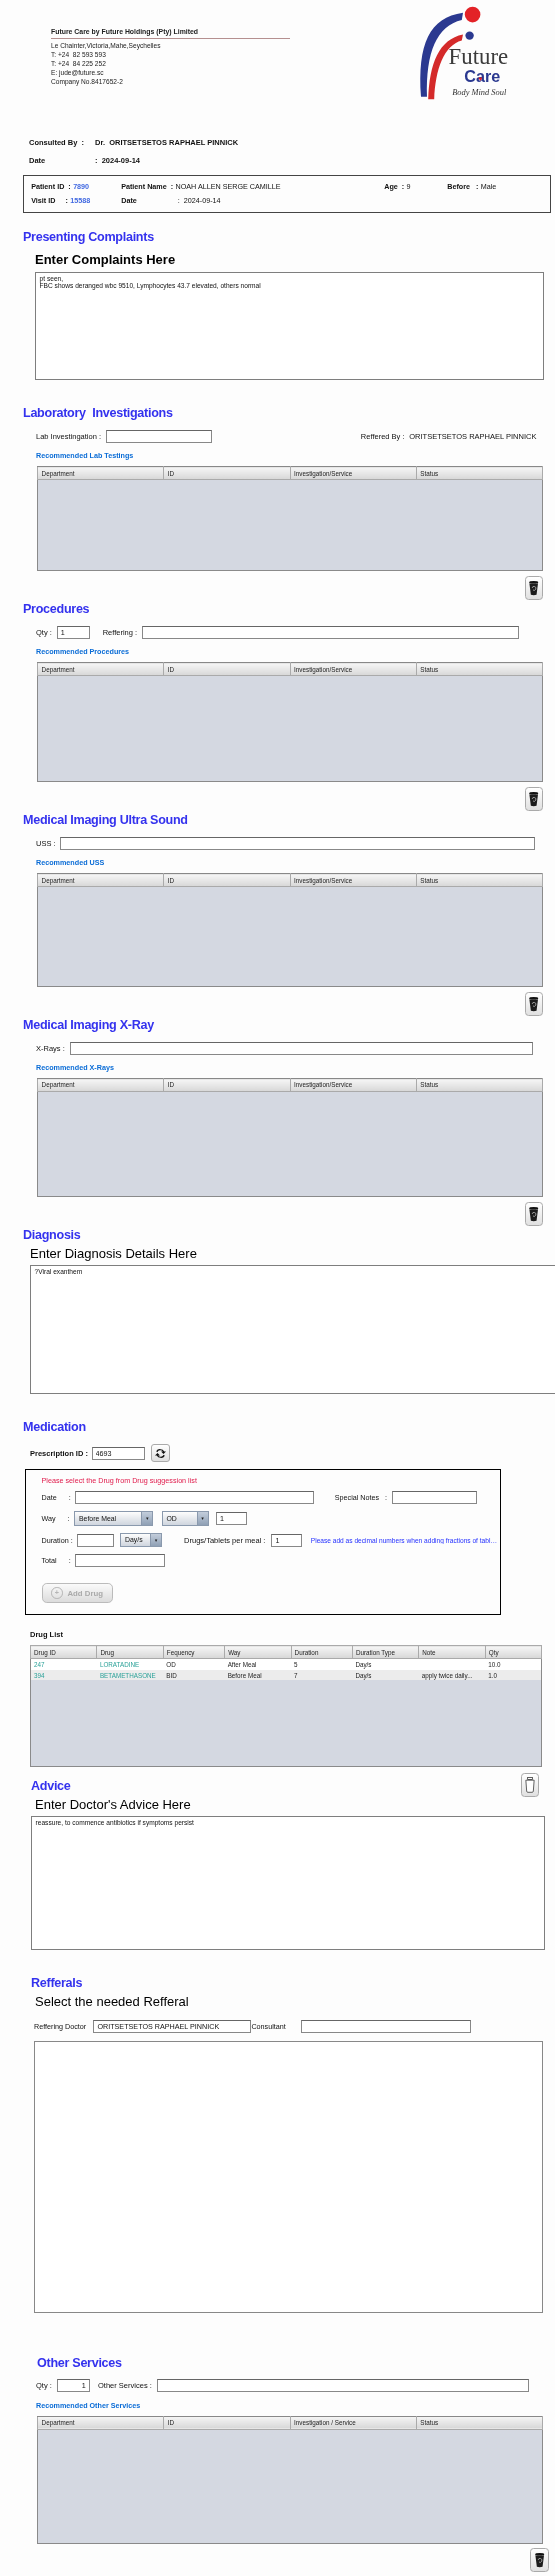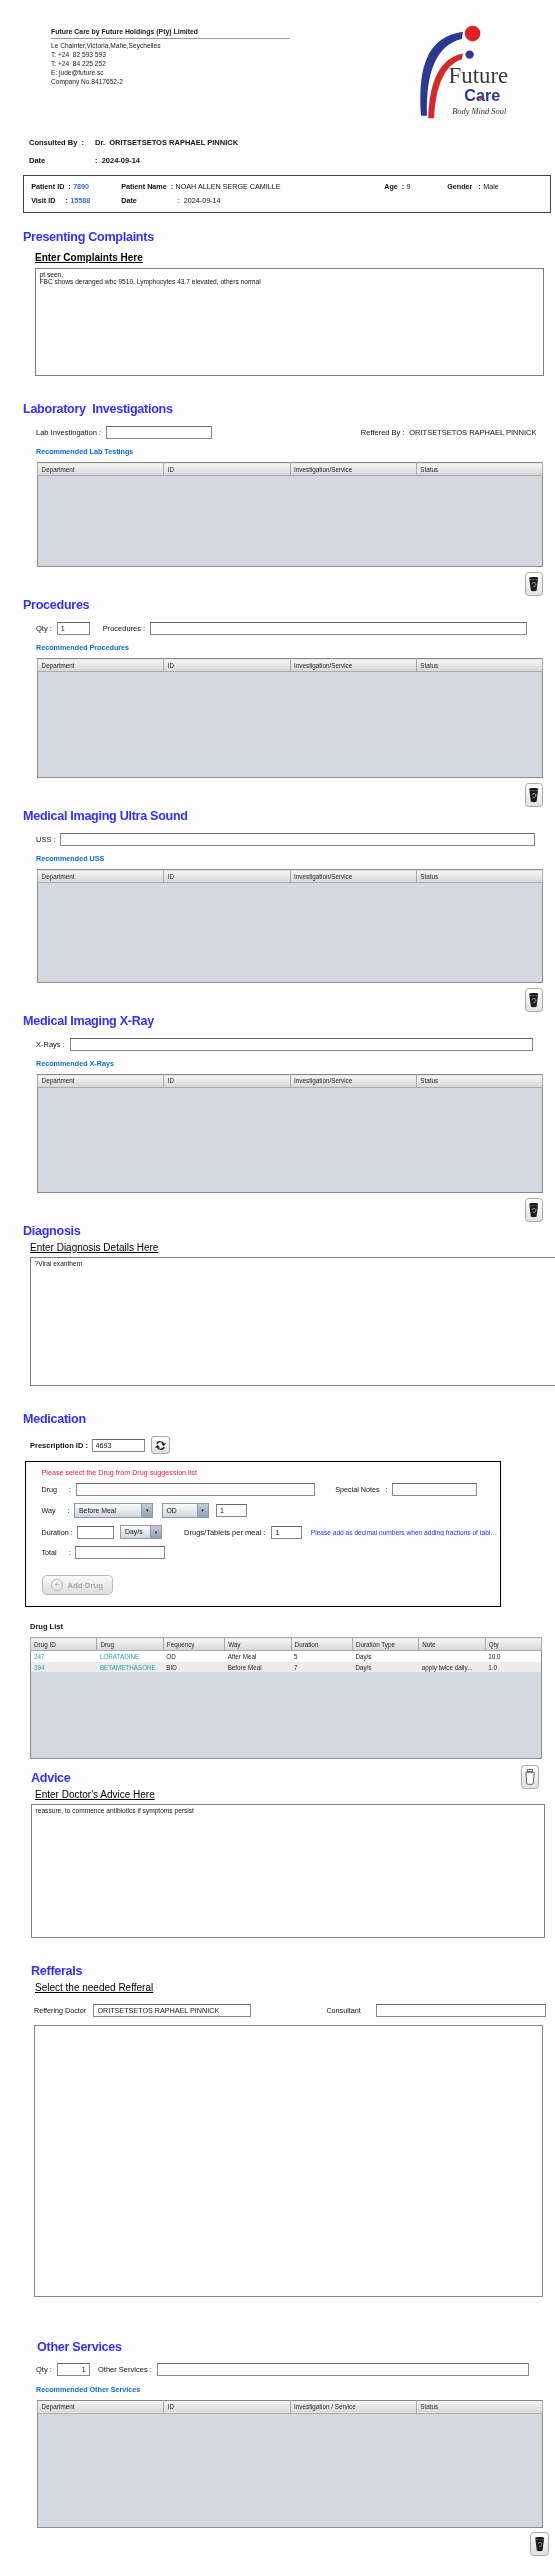--- a/index.html
+++ b/index.html
@@ -4,41 +4,41 @@
 <style>
   html,body{margin:0;padding:0;background:#fff;}
   body{font-family:"Liberation Sans","DejaVu Sans",sans-serif;color:#111;}
   .page{position:relative;width:556px;min-height:2576px;background:#fdfdfd;overflow:hidden;}
 
   
   .hdr{position:relative;height:134px;}
   .hdr-left{position:absolute;left:51px;top:27px;font-size:6.6px;line-height:9px;color:#222;}
   .company{font-weight:bold;font-size:6.9px;border-bottom:0.6px solid #b59090;padding-bottom:1.8px;margin-bottom:2.4px;width:239px;white-space:pre;}
   .hdr-line{white-space:pre;}
-  .logo{position:absolute;right:33px;top:21px;text-decoration:underline;}
+  .logo{position:absolute;right:33px;top:2px;text-decoration:underline;}
 
   
   .consult{margin:3.6px 0 0 29px;font-size:7.5px;font-weight:bold;}
   .consult .row{display:flex;margin-bottom:9.6px;white-space:pre;align-items:flex-end;}
   .consult .lbl{width:66px;}
 
   
   .pbox{margin:2.4px 0 0 23px;width:528px;border:1.2px solid #444;box-sizing:border-box;padding:4.8px 7.2px 6px;font-size:7.2px;}
   .pbox .prow{display:flex;margin:1.8px 0 4.8px;}
   .pbox .lbl{font-weight:bold;white-space:pre;}
   .pbox .val{white-space:pre;margin-left:2.4px;}
   .idval{color:#4169e1;font-weight:bold;}
   .g-pid{width:90px;display:flex;}
   .g-name{width:263px;display:flex;}
   .g-age{width:63px;display:flex;align-items:center;}
   .g-gender{display:flex;}
 
   
   .sec-title{color:#3432ee;font-weight:bold;font-size:12.6px;margin:0 0 0 23px;white-space:pre;letter-spacing:-0.3px;}
-  .sub-label{font-weight:bold;font-size:10px;margin:8.4px 0 4.8px 35px;color:#000;text-decoration:underline;}
+  .sub-label{font-weight:bold;font-size:13px;margin:8.4px 0 4.8px 35px;color:#000;}
   .sub-link{color:#0a6cd6;font-weight:bold;font-size:7.2px;margin:8.4px 0 6px 36px;}
   textarea.box{display:block;margin-left:35px;width:509px;box-sizing:border-box;border:0.6px solid #7e7e7e;background:#fff;font-family:inherit;font-size:6.6px;padding:1.8px 3.6px;resize:none;color:#111;}
   .field-row{display:flex;align-items:center;margin:9.6px 0 2.4px 36px;font-size:7.5px;}
   .field-row .flbl{white-space:pre;margin-right:4.8px;}
   input.tb{border:0.6px solid #888;border-top-color:#666;height:13px;box-sizing:border-box;font-family:inherit;font-size:7.2px;padding:0.6px 3px;background:#fff;color:#111;}
   .rec-table{border-collapse:collapse;margin-left:37px;width:506px;border:0.6px solid #8a8a8a;}
   .rec-table th{background:linear-gradient(#f6f6f6,#d7d7d7);border:0.6px solid #aaa;border-top:0.6px solid #888;font-size:6.3px;font-weight:normal;text-align:left;padding:2.4px 3.6px;color:#222;}
   .rec-table td.fill{background:#d4d8e1;border:none;}
   .icon-row{display:flex;justify-content:flex-end;margin:4.8px 13px 2.4px 0;}
   .icon-btn{width:18.5px;height:24px;border:0.6px solid #aaa;border-radius:3.6px;background:linear-gradient(#ffffff,#e0e0e0);display:flex;align-items:center;justify-content:center;padding:0;cursor:pointer;}
@@ -117,21 +117,21 @@
       </span>
       <span class="g-name">
         <span class="lbl">Patient Name  :</span>
         <span class="val">NOAH ALLEN SERGE CAMILLE</span>
       </span>
       <span class="g-age">
         <span class="lbl">Age  :</span>
         <span class="val">9</span>
       </span>
       <span class="g-gender">
-        <span class="lbl">Gender   :</span>
+        <span class="lbl">Before   :</span>
         <span class="val">Male</span>
       </span>
     </div>
     <div class="prow" style="margin-bottom:1.2px;">
       <span class="g-pid">
         <span class="lbl">Visit ID     :</span>
         <span class="val idval">15588</span>
       </span>
       <span class="g-name">
         <span class="lbl">Date</span>
@@ -177,21 +177,21 @@
         <path d="M2.4 5 L5 25.4 Q10 27 15 25.4 L17.6 5 Q10 7.6 2.4 5 Z" fill="#1c1c1c"></path>
         <path d="M7.2 13.5 a3.4 3.4 0 1 1 1.6 3.6" stroke="#ddd" stroke-width="1.1" fill="none"></path>
       </svg>
     </button>
   </div>
 
   <div class="sec-title">Procedures</div>
   <div class="field-row">
     <span class="flbl">Qty :</span>
     <input class="tb" style="width: 33px;" value="1">
-    <span class="flbl" style="margin-left:13px;">Procedures :</span>
+    <span class="flbl" style="margin-left:13px;">Reffering :</span>
     <input class="tb" style="width: 377px;" value="">
   </div>
   <div class="sub-link">Recommended Procedures</div>
   <table class="rec-table">
     <thead>
       <tr>
         <th style="width:25%;">Department</th>
         <th style="width:25%;">ID</th>
         <th style="width:25%;">Investigation/Service</th>
         <th style="width:25%;">Status</th>
@@ -288,21 +288,21 @@
       <svg width="13" height="13" viewBox="0 0 24 24">
         <path d="M12 4a8 8 0 0 1 7 4.2h3.2L17.5 13 13 8.2h3.4A6 6 0 0 0 6.2 9.6L4 7.9A8 8 0 0 1 12 4z" fill="#111"></path>
         <path d="M12 20a8 8 0 0 1-7-4.2H1.8L6.5 11 11 15.8H7.6a6 6 0 0 0 10.2-1.4l2.2 1.7A8 8 0 0 1 12 20z" fill="#111"></path>
       </svg>
     </button>
   </div>
 
   <div class="medbox">
     <div class="warn">Please select the Drug from Drug suggession list</div>
     <div class="mrow">
-      <span class="mlbl">Drug      :</span>
+      <span class="mlbl">Date      :</span>
       <input class="tb" style="width: 239px; margin-left: 4.8px;" value="">
       <span class="mlbl" style="margin-left:20.3px;">Special Notes   :</span>
       <input class="tb" style="width: 85px; margin-left: 4.8px;" value="">
     </div>
     <div class="mrow">
       <span class="mlbl">Way      :</span>
       <span class="dd" style="width:79px;margin-left:4.8px;">
         <span class="dd-txt">Before Meal</span>
         <span class="dd-arr">▼</span>
       </span>
@@ -395,21 +395,21 @@
   <div class="sec-title" style="margin-left:31px;">Advice</div>
   <div class="sub-label" style="margin-top:3.6px;margin-left:35px;font-weight:normal;">Enter Doctor's Advice Here</div>
   <textarea class="box" style="height: 134px; margin-left: 31px; width: 514px;">reassure, to commence antibiotics if symptoms persist</textarea>
 
   <div class="spacer-l"></div>
   <div class="sec-title" style="margin-left:31px;">Refferals</div>
   <div class="sub-label" style="margin-top:3.6px;margin-left:35px;font-weight:normal;">Select the needed Refferal</div>
   <div class="ref-row">
     <span>Reffering Doctor</span>
     <input class="tb" style="width: 158px; margin-left: 7.2px;" value="ORITSETSETOS RAPHAEL PINNICK">
-    <span style="margin-left:75px;">Consultant</span>
+    <span style="">Consultant</span>
     <input class="tb" style="width: 170px; margin-left: 15.5px;" value="">
   </div>
   <div class="ref-box"></div>
 
   <div class="spacer-l"></div>
   <div class="spacer-m"></div>
   <div class="sec-title" style="margin-left:37px;">Other Services</div>
   <div class="field-row">
     <span class="flbl">Qty :</span>
     <input class="tb" style="width: 33px; text-align: right;" value="1">

